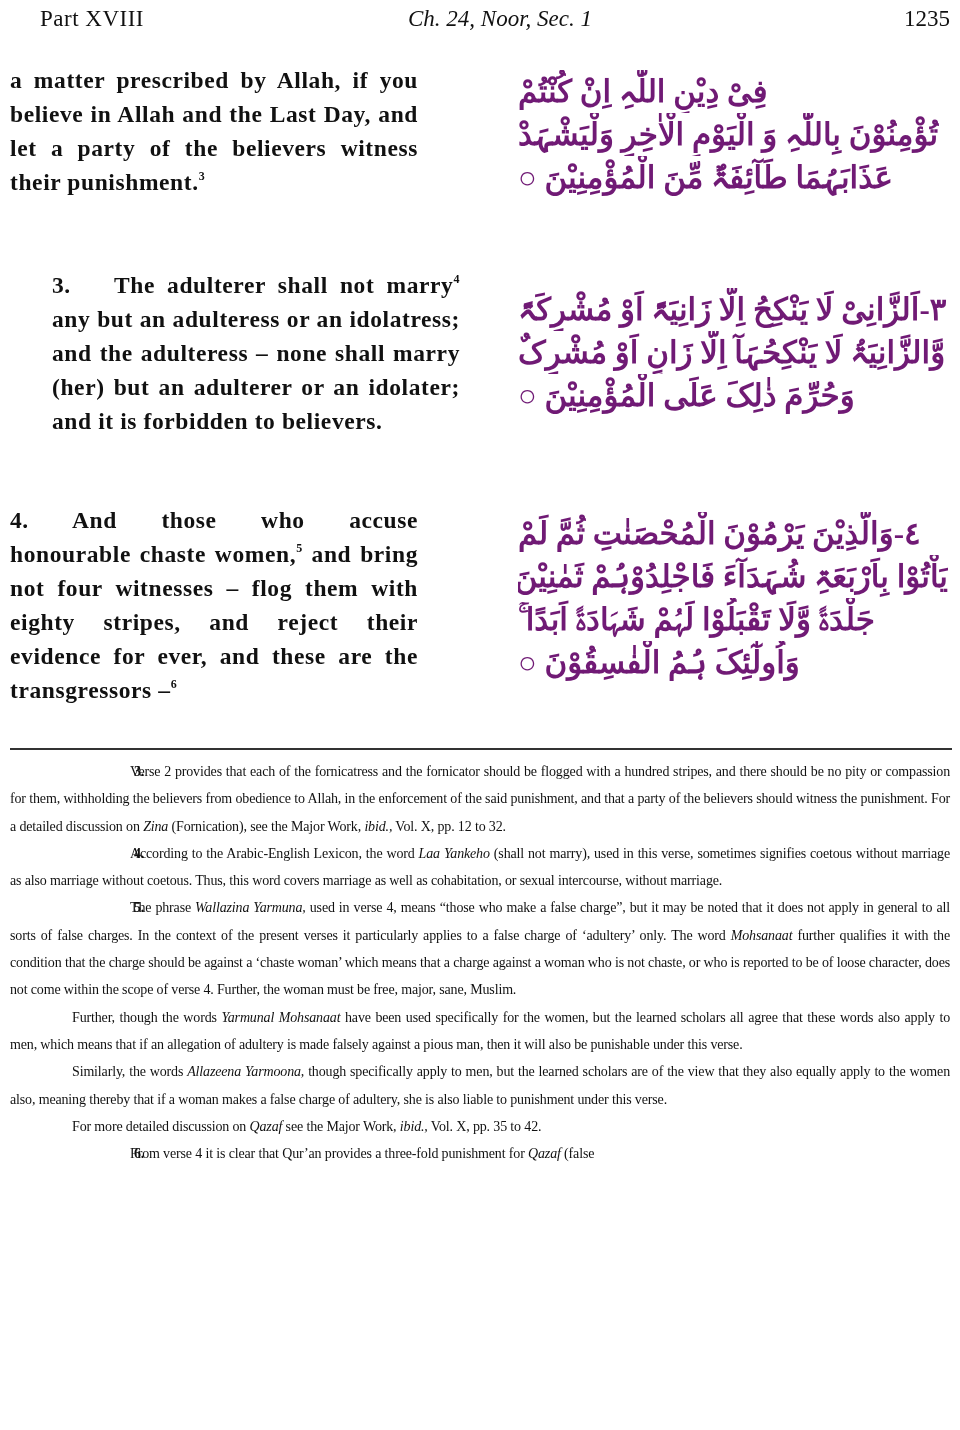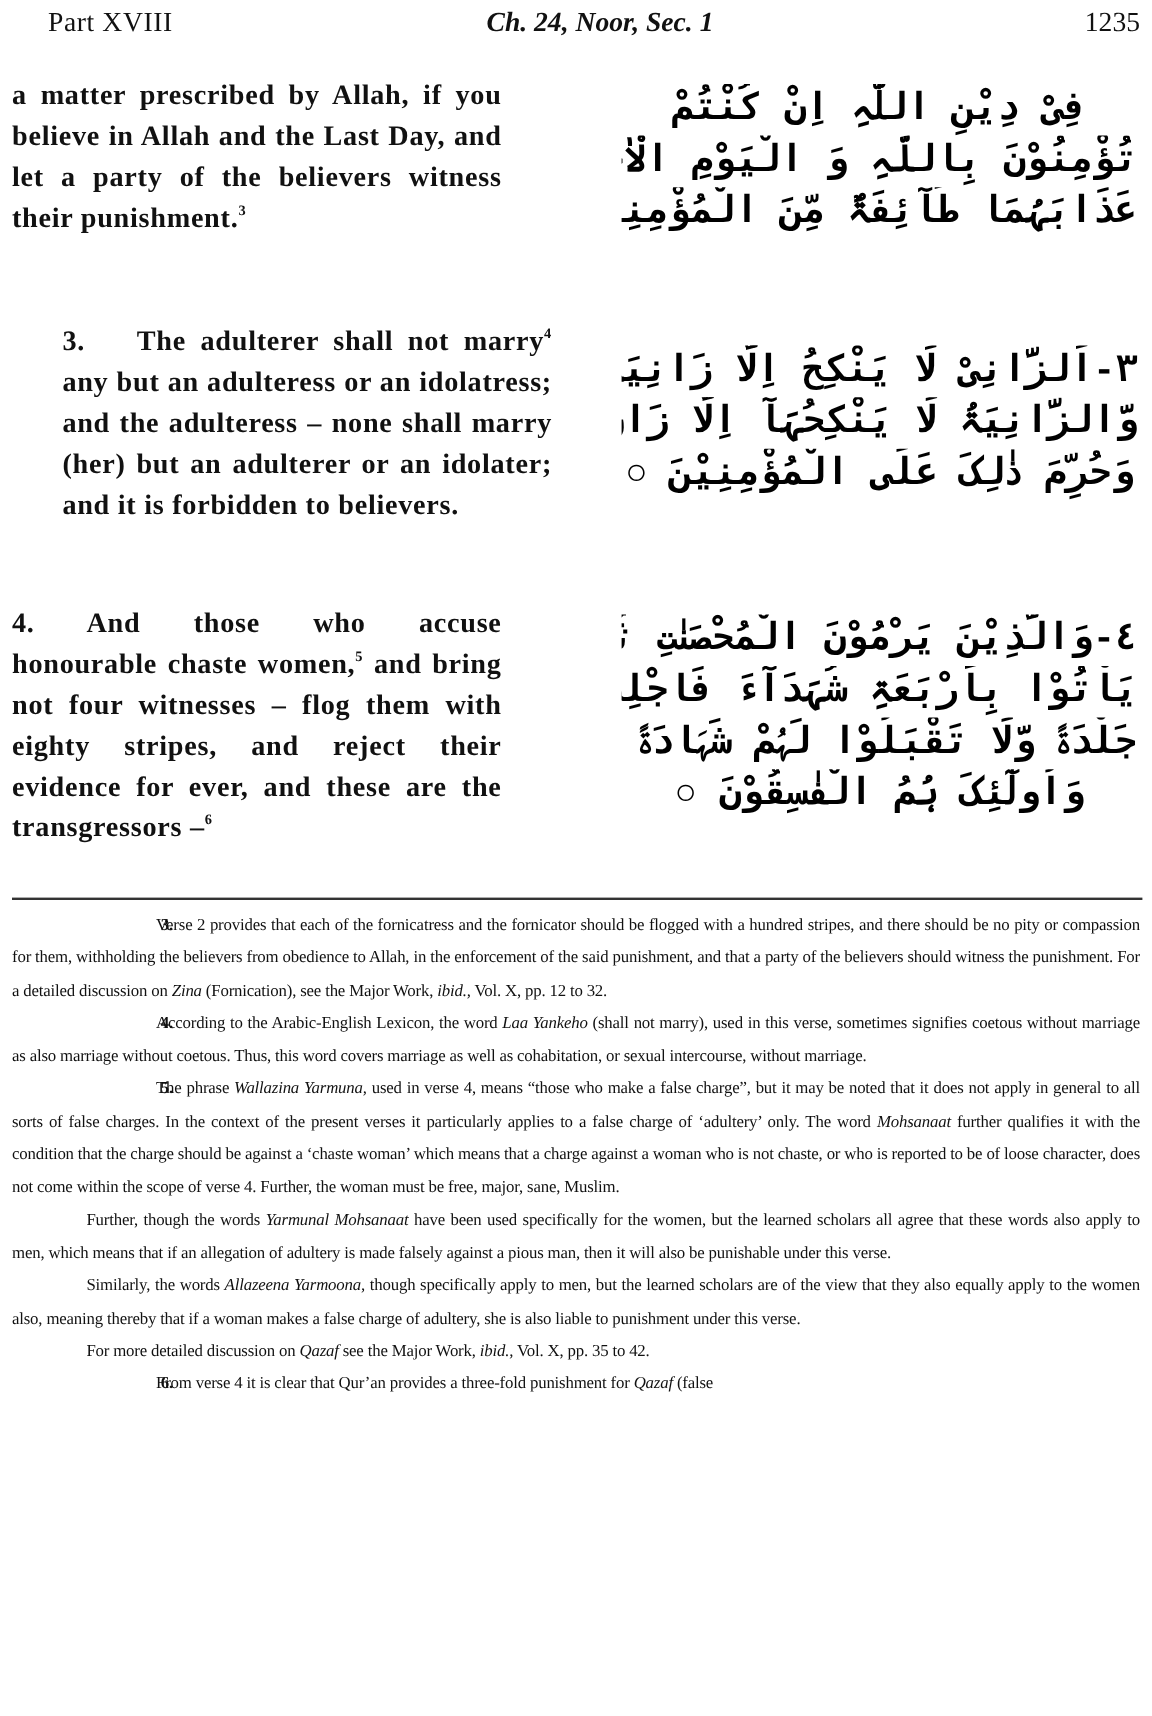--- a/index.html
+++ b/index.html
@@ -6,39 +6,39 @@
   body {
     width: 960px; height: 1430px; position: relative; overflow: hidden;
     color: #111111;
     font-family: "Liberation Serif", "DejaVu Serif", serif;
   }
   .header {
     position: absolute; top: 2px; left: 8px; right: 10px; height: 34px;
     font-size: 23px; line-height: 34px; margin-left: 32px;
   }
   .header .part { position: absolute; left: 0; top: 0; letter-spacing: 0.5px; }
-  .header .chapter { position: absolute; left: 0; right: 0; text-align: center; font-style: italic; padding-left: 10px; font-weight: bold; }
+  .header .chapter { position: absolute; left: 0; right: 0; text-align: center; font-style: italic; padding-left: 10px; }
   .header .pageno { position: absolute; right: 0; top: 0; }
 
   .verse-block { position: absolute; left: 0; width: 960px; }
   .eng {
     position: absolute; left: 10px; width: 408px;
     font-weight: bold; font-size: 23.5px; line-height: 34px;
     text-align: justify; text-align-last: left;
     letter-spacing: 0.6px;
   }
   .eng .num { display: inline-block; width: 62px; }
   .eng sup { font-size: 12px; line-height: 0; vertical-align: 10px; font-weight: bold; }
   .ar {
     position: absolute; right: 12px; width: 430px;
-    direction: rtl; text-align: center;
-    font-family: Liberation Mono, monospace;
+    direction: rtl; text-align: left;
+    font-family: Liberation Serif, serif;
     font-weight: bold;
     font-size: 31px; line-height: 43px;
-    color: #000000;
+    color: #701a75;
   }
   .ar .line { display: block; white-space: nowrap; overflow: hidden; }
 
   .rule {
     position: absolute; left: 10px; top: 748px; width: 942px; height: 0;
     border-top: 2px solid #333;
   }
 
   .notes {
     position: absolute; left: 10px; top: 758px; width: 940px;

